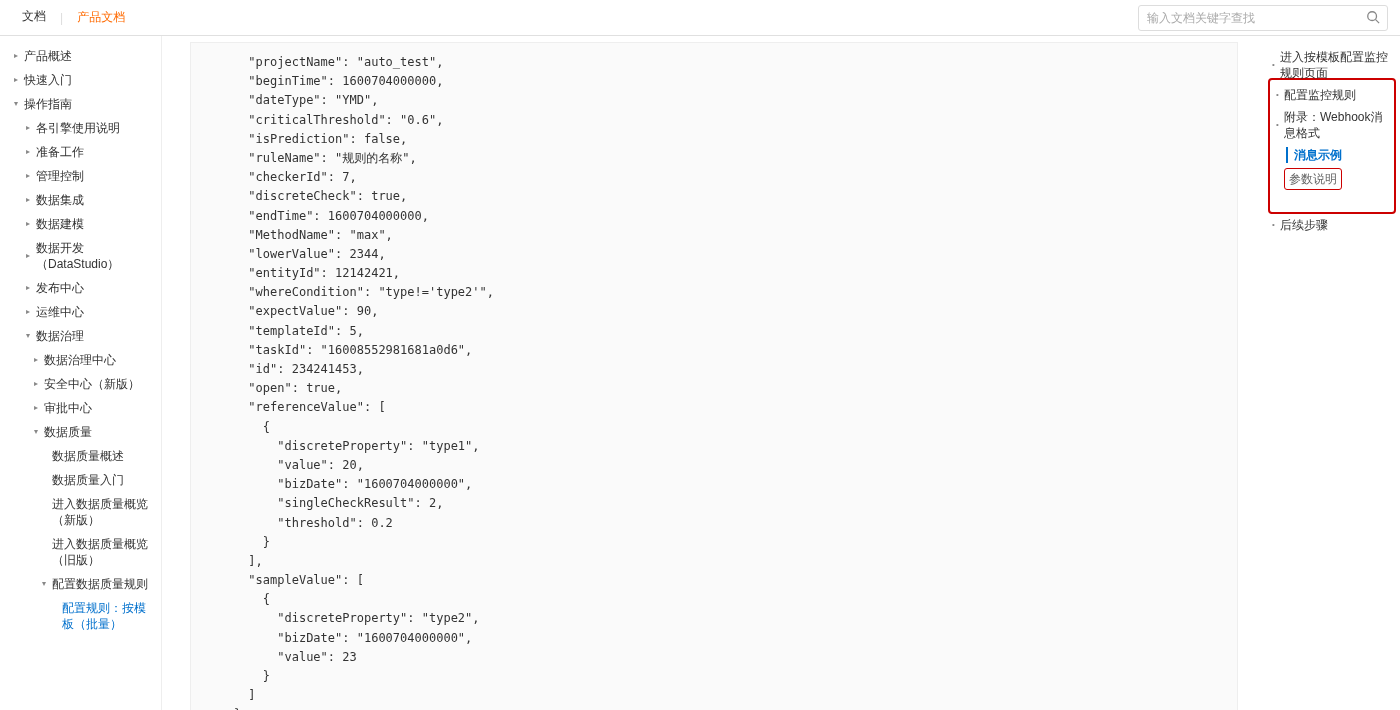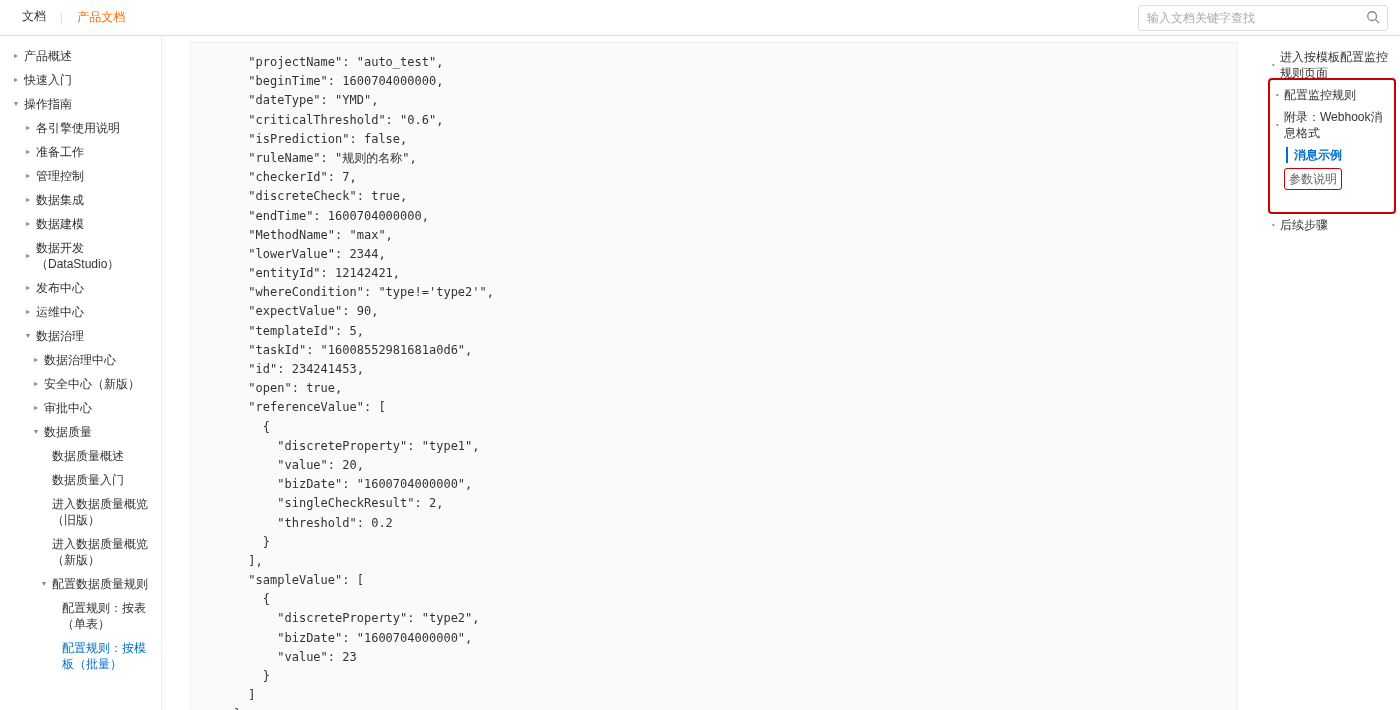--- a/index.html
+++ b/index.html
@@ -134,33 +134,29 @@
       <div class="nav-item l4">
         <span class="chev"></span>
         <span>数据质量概述</span>
       </div>
       <div class="nav-item l4">
         <span class="chev"></span>
         <span>数据质量入门</span>
       </div>
       <div class="nav-item l4">
         <span class="chev"></span>
+        <span>进入数据质量概览（新版）</span>
+      </div>
+      <div class="nav-item l4">
+        <span class="chev"></span>
         <span>进入数据质量概览（旧版）</span>
       </div>
       <div class="nav-item l4">
-        <span class="chev"></span>
-        <span>进入数据质量概览（新版）</span>
-      </div>
-      <div class="nav-item l4">
         <span class="chev">▾</span>
         <span>配置数据质量规则</span>
-      </div>
-      <div class="nav-item l5">
-        <span class="chev"></span>
-        <span>配置规则：按表（单表）</span>
       </div>
       <div class="nav-item l5 active">
         <span class="chev"></span>
         <span>配置规则：按模板（批量）</span>
       </div>
     </div>
 
   <div class="main">
     <div class="code-block">      "projectName": "auto_test",
       "beginTime": 1600704000000,

